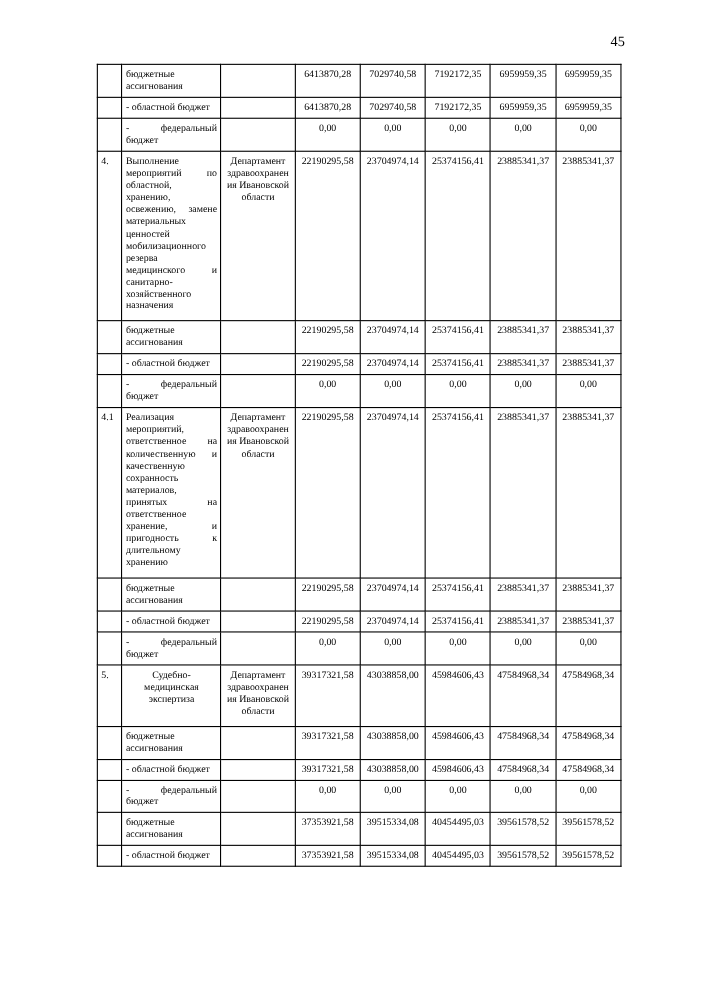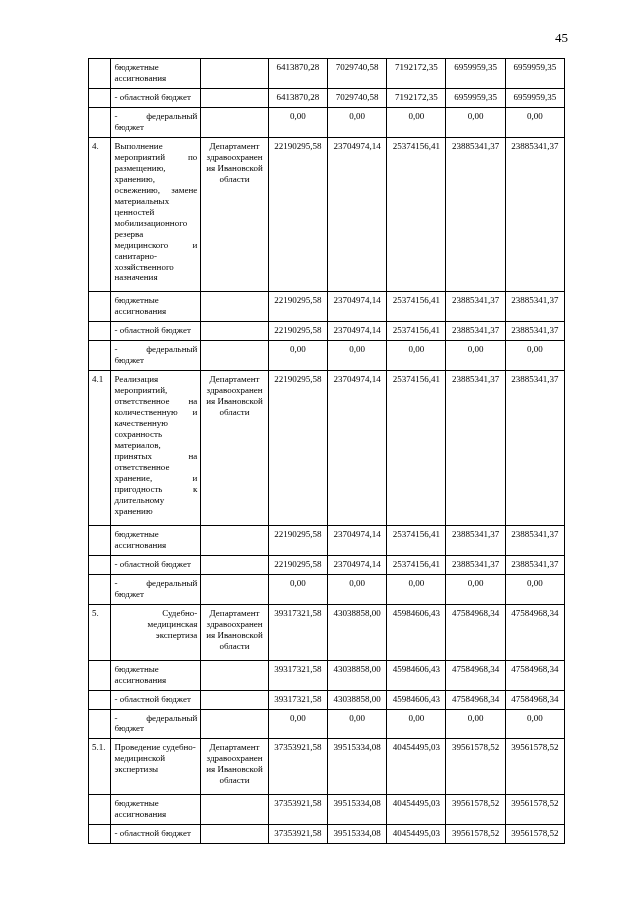--- a/index.html
+++ b/index.html
@@ -87,21 +87,21 @@
           <td class="desc">- федеральный бюджет</td>
           <td class="dept"></td>
           <td class="val">0,00</td>
           <td class="val">0,00</td>
           <td class="val">0,00</td>
           <td class="val">0,00</td>
           <td class="val">0,00</td>
         </tr>
         <tr class="tall">
           <td class="num">4.</td>
-          <td class="desc">Выполнение мероприятий по размещению, хранению, освежению, замене материальных ценностей мобилизационного резерва медицинского и санитарно-хозяйственного назначения</td>
+          <td class="desc">Выполнение мероприятий по областной, хранению, освежению, замене материальных ценностей мобилизационного резерва медицинского и санитарно-хозяйственного назначения</td>
           <td class="dept">Департамент здравоохранения Ивановской области</td>
           <td class="val">22190295,58</td>
           <td class="val">23704974,14</td>
           <td class="val">25374156,41</td>
           <td class="val">23885341,37</td>
           <td class="val">23885341,37</td>
         </tr>
         <tr>
           <td class="num"></td>
           <td class="desc" style="text-align: left;">бюджетные ассигнования</td>
@@ -167,21 +167,21 @@
           <td class="desc">- федеральный бюджет</td>
           <td class="dept"></td>
           <td class="val">0,00</td>
           <td class="val">0,00</td>
           <td class="val">0,00</td>
           <td class="val">0,00</td>
           <td class="val">0,00</td>
         </tr>
         <tr class="tall">
           <td class="num">5.</td>
-          <td class="desc" style="text-align: right;">Судебно-медицинская экспертиза</td>
+          <td class="desc" style="text-align: center;">Судебно-медицинская экспертиза</td>
           <td class="dept">Департамент здравоохранения Ивановской области</td>
           <td class="val">39317321,58</td>
           <td class="val">43038858,00</td>
           <td class="val">45984606,43</td>
           <td class="val">47584968,34</td>
           <td class="val">47584968,34</td>
         </tr>
         <tr>
           <td class="num"></td>
           <td class="desc" style="text-align: left;">бюджетные ассигнования</td>
@@ -204,30 +204,20 @@
         </tr>
         <tr>
           <td class="num"></td>
           <td class="desc">- федеральный бюджет</td>
           <td class="dept"></td>
           <td class="val">0,00</td>
           <td class="val">0,00</td>
           <td class="val">0,00</td>
           <td class="val">0,00</td>
           <td class="val">0,00</td>
-        </tr>
-        <tr class="tall">
-          <td class="num">5.1.</td>
-          <td class="desc" style="text-align: left;">Проведение судебно-медицинской экспертизы</td>
-          <td class="dept">Департамент здравоохранения Ивановской области</td>
-          <td class="val">37353921,58</td>
-          <td class="val">39515334,08</td>
-          <td class="val">40454495,03</td>
-          <td class="val">39561578,52</td>
-          <td class="val">39561578,52</td>
         </tr>
         <tr>
           <td class="num"></td>
           <td class="desc" style="text-align: left;">бюджетные ассигнования</td>
           <td class="dept"></td>
           <td class="val">37353921,58</td>
           <td class="val">39515334,08</td>
           <td class="val">40454495,03</td>
           <td class="val">39561578,52</td>
           <td class="val">39561578,52</td>

